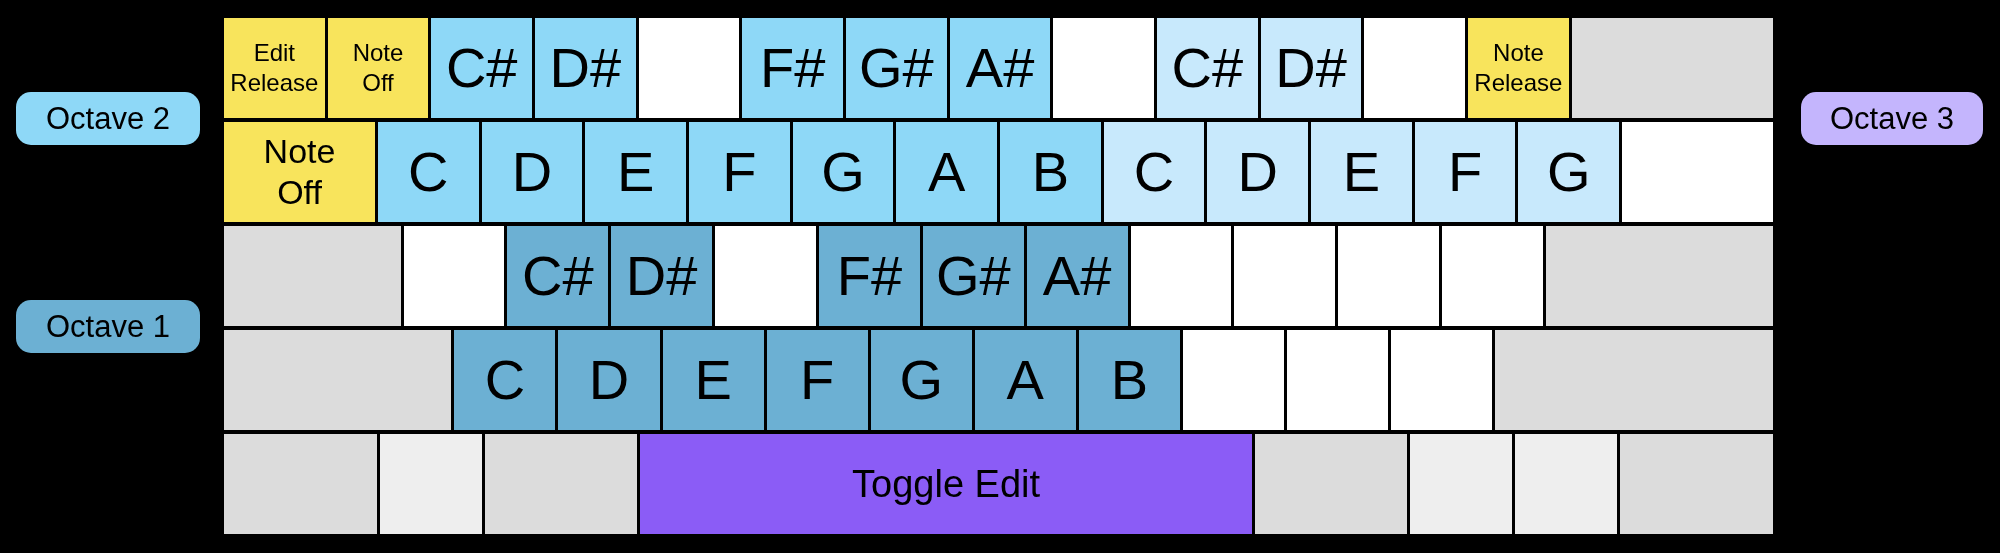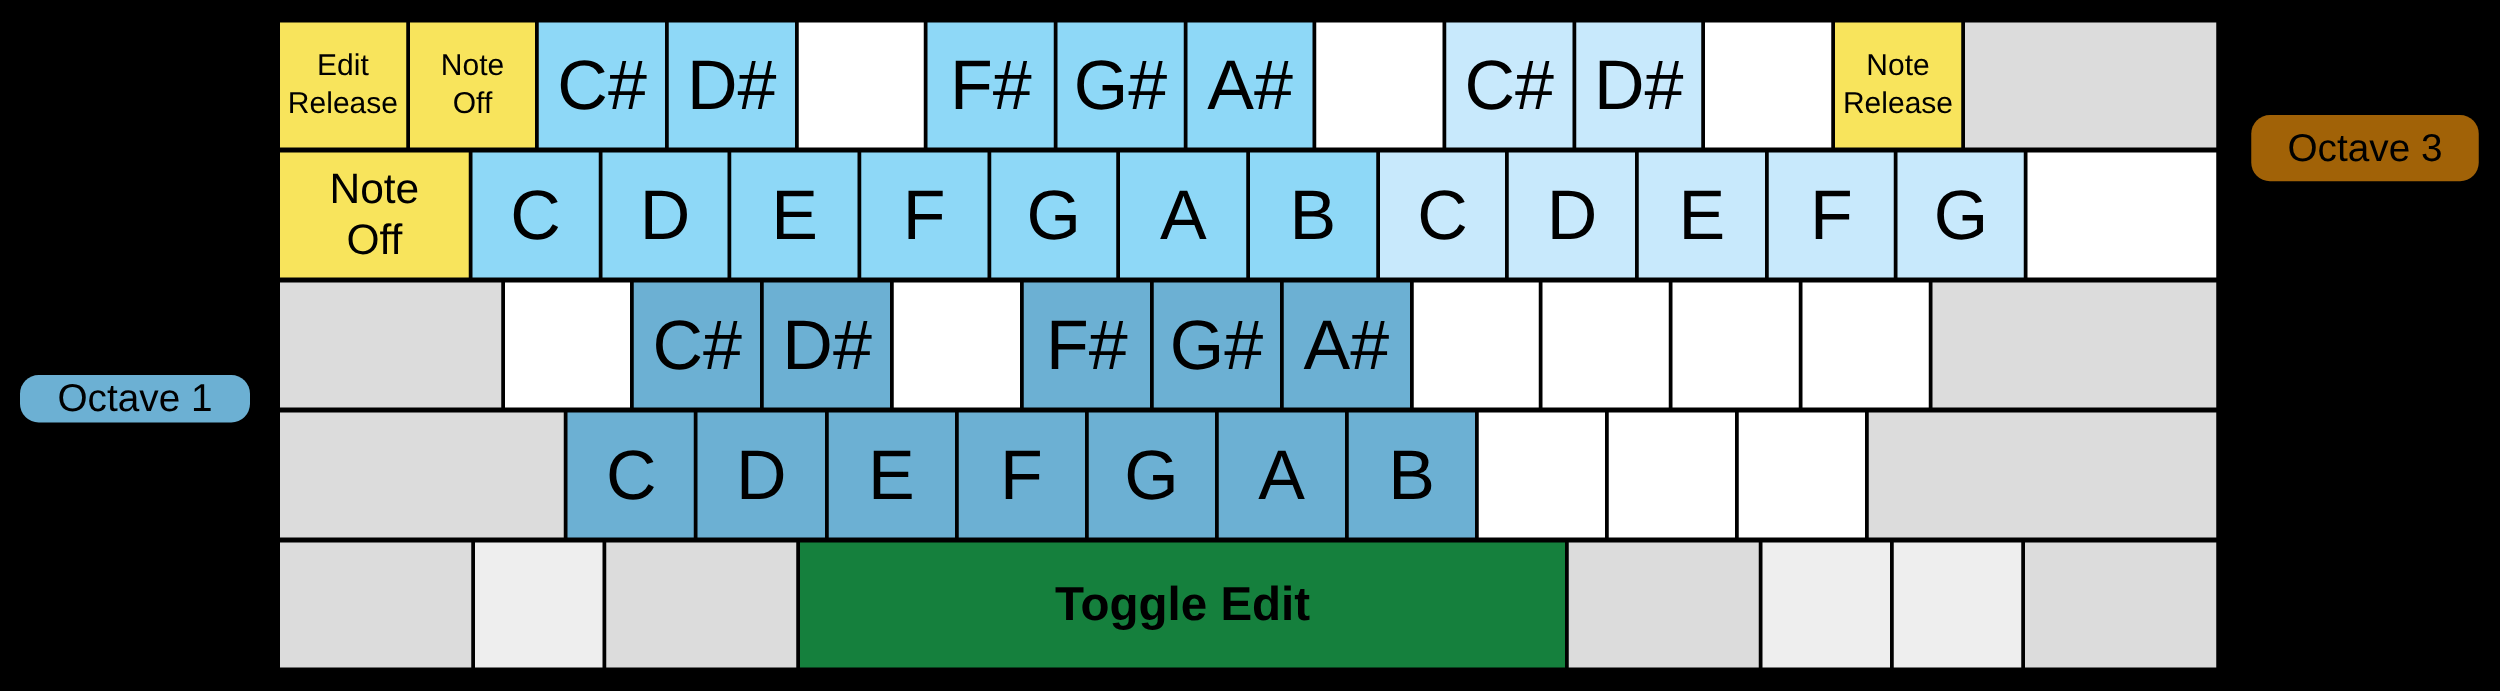--- a/index.html
+++ b/index.html
@@ -49,28 +49,29 @@
     position: absolute;
     display: flex;
     align-items: center;
     justify-content: center;
     border-radius: 15px;
     font-size: 31px;
     color: #000000;
     white-space: nowrap;
   }
   #pill-octave2 { left: 16px;   top: 92px;  width: 184px; height: 53px; }
-  #pill-octave1 { left: 16px;   top: 300px; width: 184px; height: 38px; }
+  #pill-octave1 { left: 16px;   top: 300px; width: 184px; height: 53px; }
   #pill-octave3 { left: 1801px; top: 92px;  width: 182px; height: 53px; }
 </style>
 </head>
 <body>
 
 <div class="stage">
-  <div class="pill" id="pill-octave3" style="background: #a16207;">Octave 3</div>
+  <div class="pill" id="pill-octave2" style="background: rgb(142, 216, 247);">Octave 2</div>
+  <div class="pill" id="pill-octave3" style="background: #c4b5fd;">Octave 3</div>
   <div class="pill" id="pill-octave1" style="background: rgb(108, 176, 211);">Octave 1</div>
   <div class="keyboard" id="keyboard">
       <div class="krow">
         <div class="key sm" style="flex-grow: 1; background: rgb(248, 228, 92);">
           <div>Edit</div>
           <div>Release</div>
         </div>
         <div class="key sm" style="flex-grow: 1; background: rgb(248, 228, 92);">
           <div>Note</div>
           <div>Off</div>
@@ -198,21 +199,21 @@
         </div>
         <div class="key" style="flex-grow: 1; background: rgb(255, 255, 255);"></div>
         <div class="key" style="flex-grow: 1; background: rgb(255, 255, 255);"></div>
         <div class="key" style="flex-grow: 1; background: rgb(255, 255, 255);"></div>
         <div class="key" style="flex-grow: 2.75; background: rgb(220, 220, 220);"></div>
       </div>
       <div class="krow">
         <div class="key" style="flex-grow: 1.5; background: rgb(220, 220, 220);"></div>
         <div class="key" style="flex-grow: 1; background: rgb(238, 238, 238);"></div>
         <div class="key" style="flex-grow: 1.5; background: rgb(220, 220, 220);"></div>
-        <div class="key xl" style="flex-grow: 6; background: #15803d; font-weight: bold;">
+        <div class="key xl" style="flex-grow: 6; background: #8b5cf6;">
           <div>Toggle Edit</div>
         </div>
         <div class="key" style="flex-grow: 1.5; background: rgb(220, 220, 220);"></div>
         <div class="key" style="flex-grow: 1; background: rgb(238, 238, 238);"></div>
         <div class="key" style="flex-grow: 1; background: rgb(238, 238, 238);"></div>
         <div class="key" style="flex-grow: 1.5; background: rgb(220, 220, 220);"></div>
       </div>
     </div>
 </div>
 

